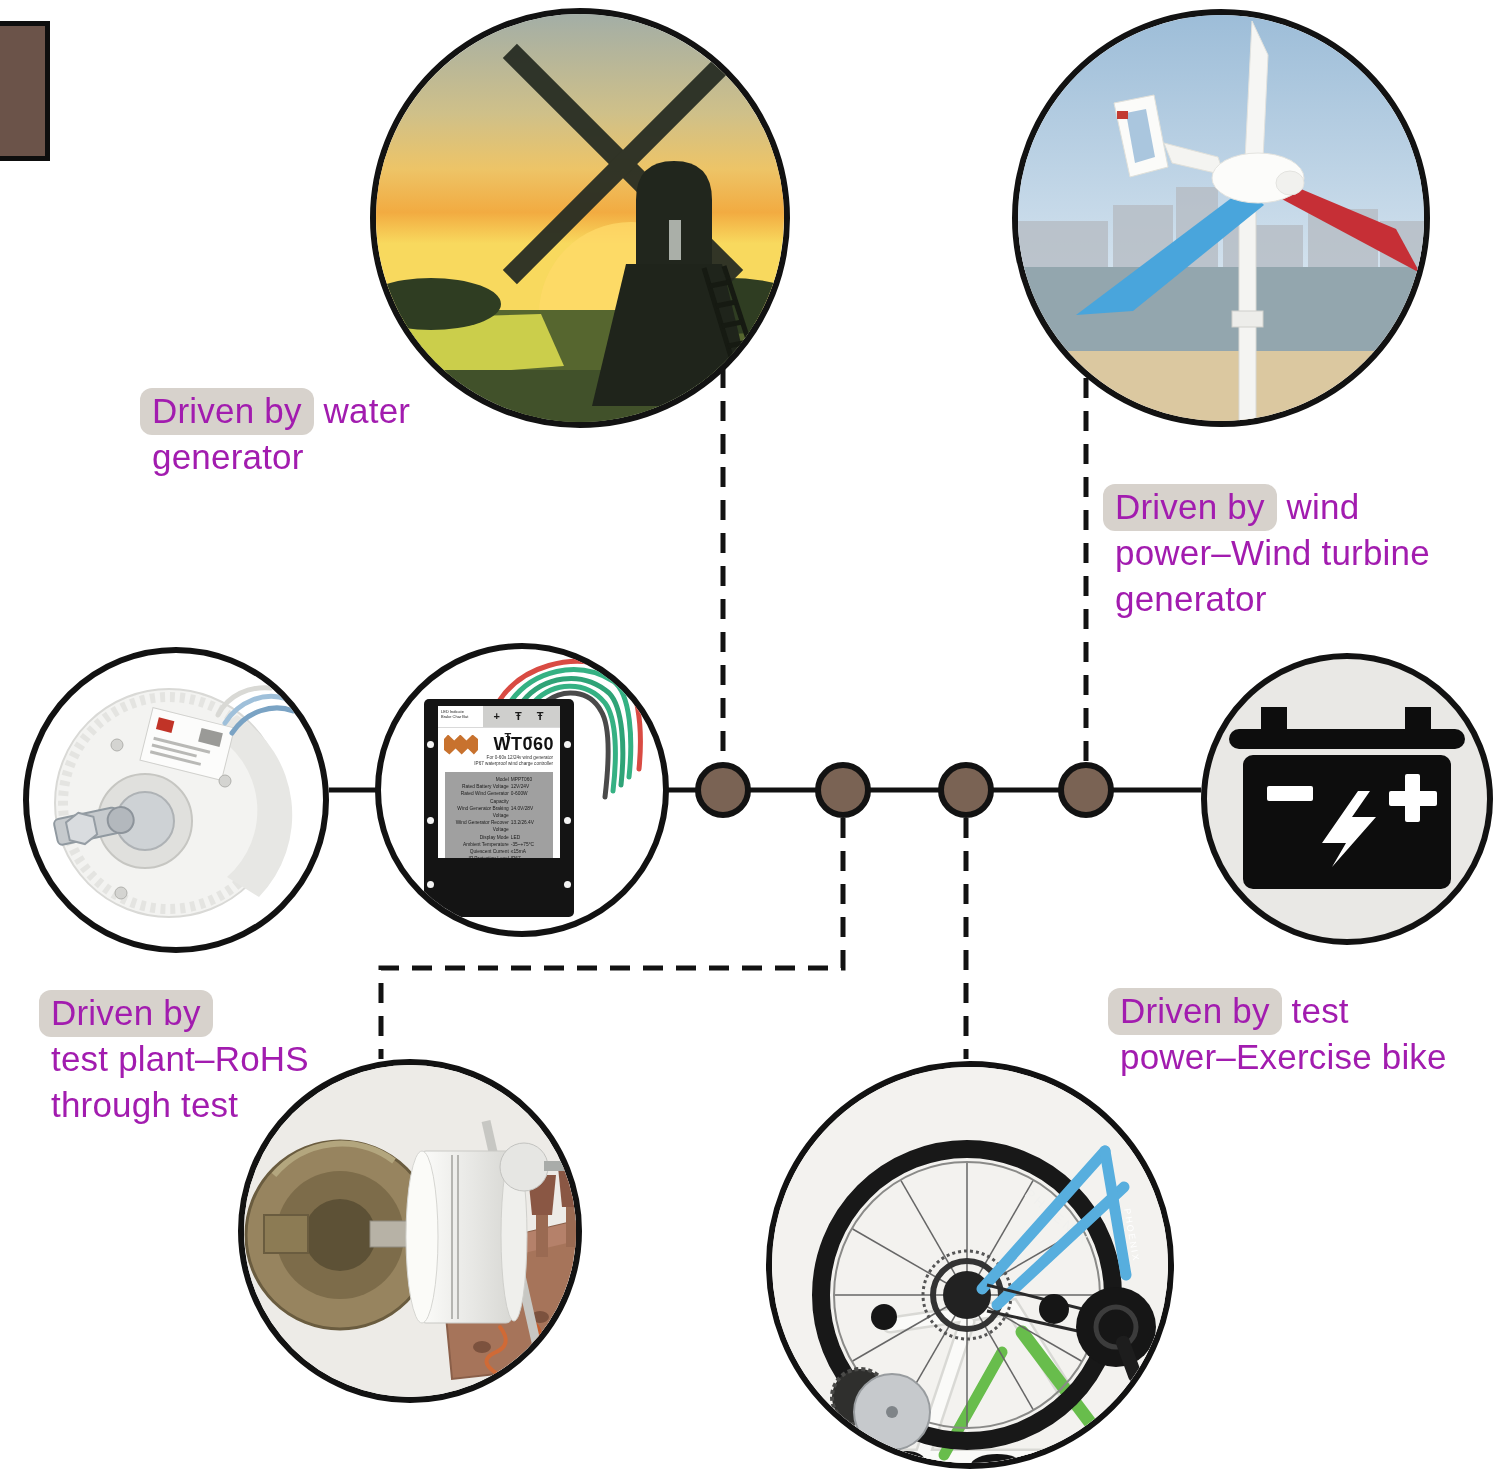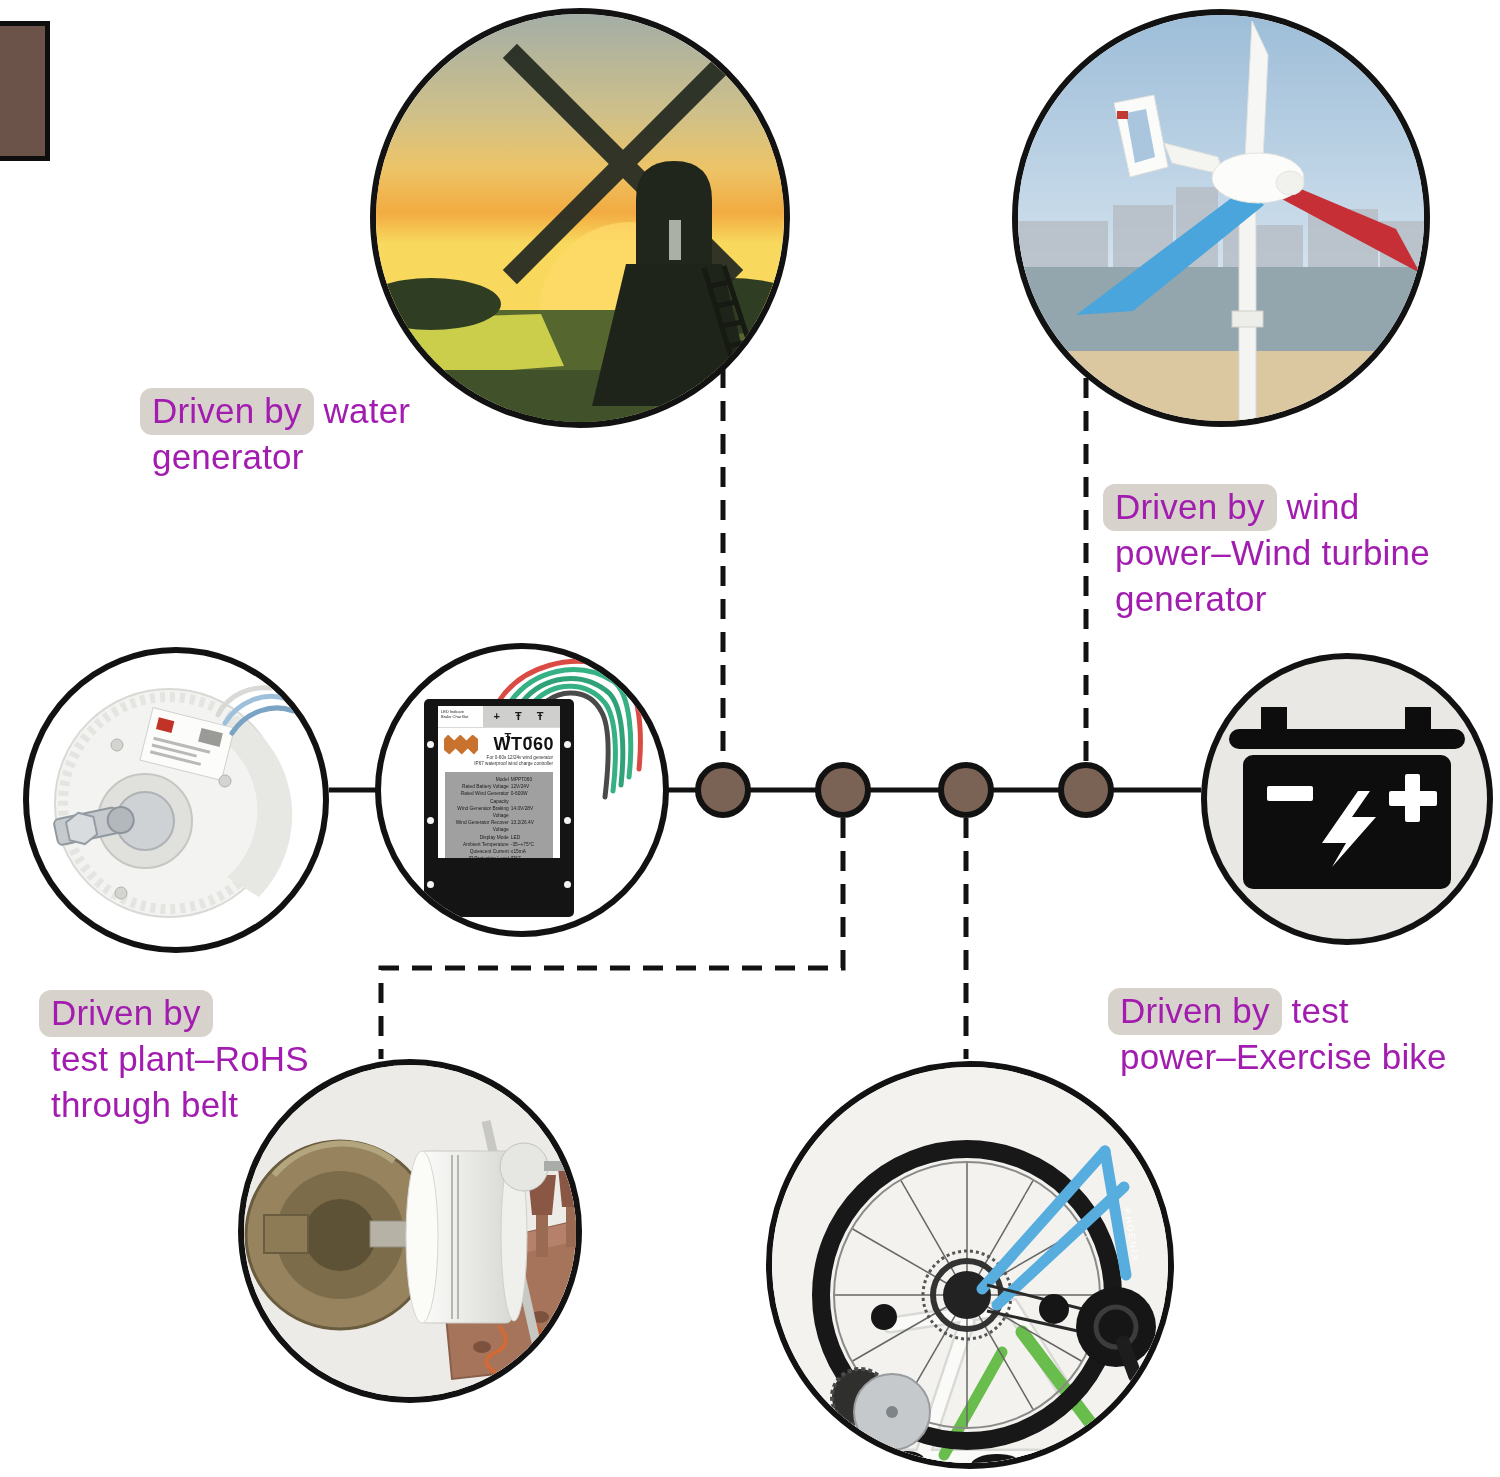--- a/index.html
+++ b/index.html
@@ -381,21 +381,21 @@
 
   <div class="label" style="left:1115px;top:484px;">
     <div><span class="hl">Driven by</span><span> wind</span></div>
     <div>power–Wind turbine</div>
     <div>generator</div>
   </div>
 
   <div class="label" style="left:51px;top:990px;">
     <div><span class="hl">Driven by</span><span></span></div>
     <div>test plant–RoHS</div>
-    <div>through belt</div>
+    <div>through test</div>
   </div>
 
   <div class="label" style="left:1120px;top:988px;">
     <div><span class="hl">Driven by</span><span> test</span></div>
     <div>power–Exercise bike</div>
   </div>
 
 </div>
 
 </body></html>

